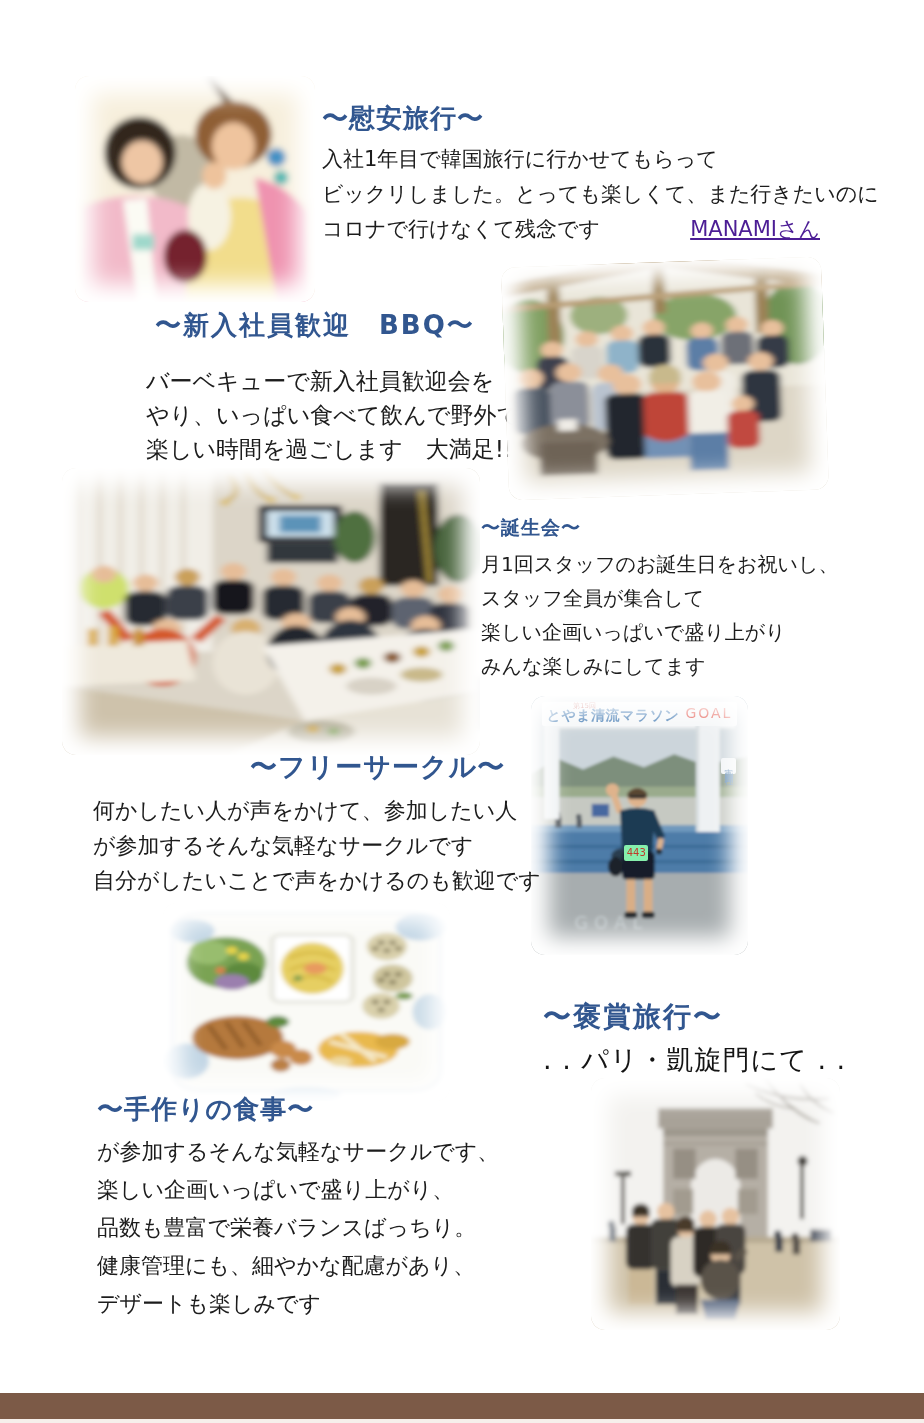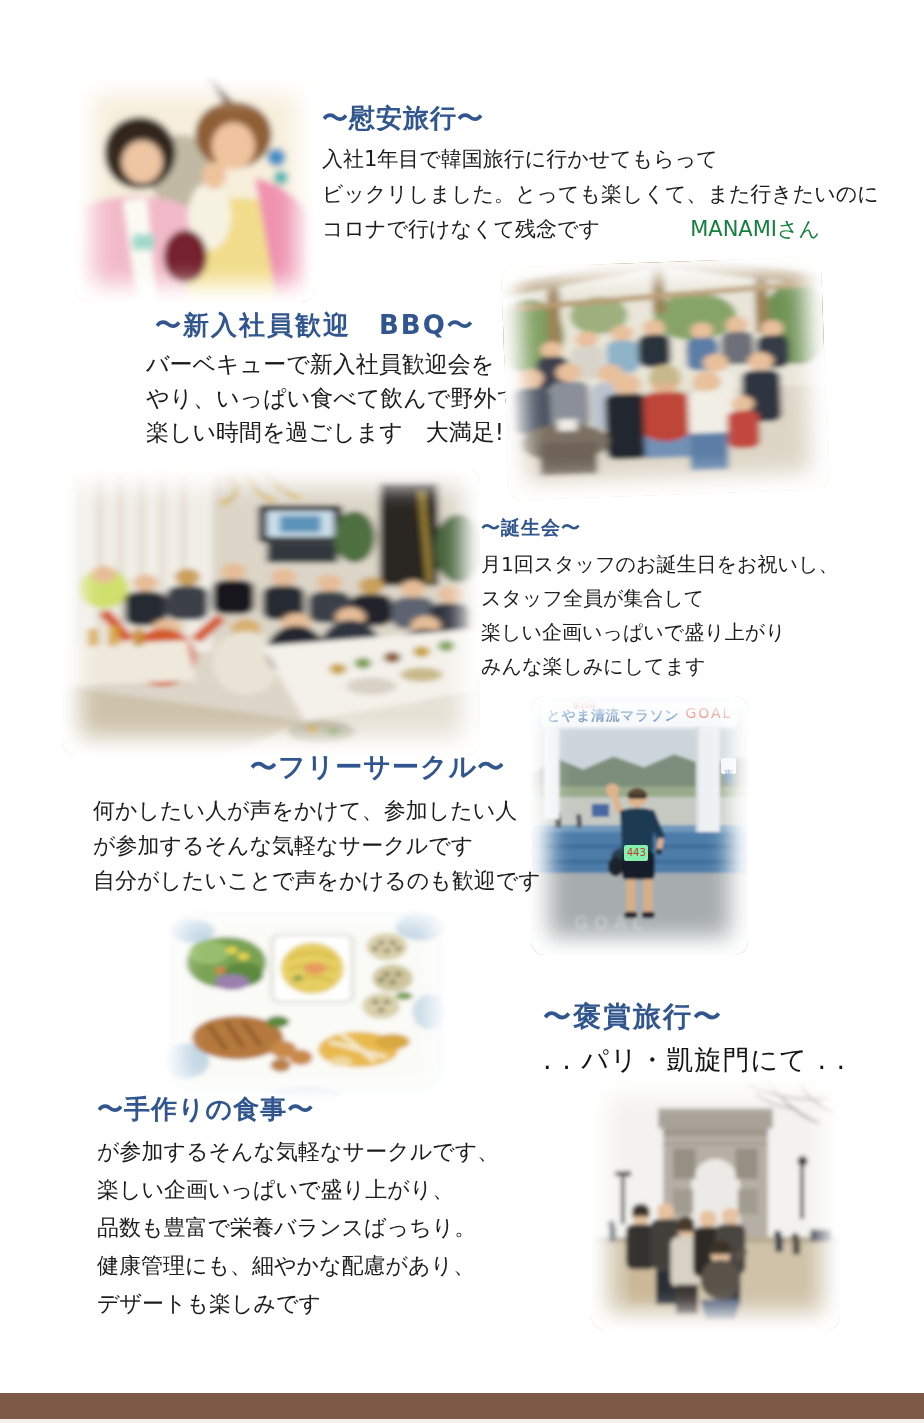--- a/index.html
+++ b/index.html
@@ -3,21 +3,21 @@
 <meta charset="utf-8">
 <style>
   html,body{margin:0;padding:0;background:#ffffff;}
   .page{position:relative;width:924px;height:1423px;background:#ffffff;overflow:hidden;
         font-family:"DejaVu Sans","Liberation Sans",sans-serif;}
   .abs{position:absolute;}
   .sec-title{font-weight:bold;color:#31568f;white-space:nowrap;}
   .sec-body{color:#1c1c1c;}
   .line{white-space:nowrap;}
   .row{display:flex;justify-content:space-between;align-items:center;}
-  .attr{font-size:21px;color:#15803d;}
+  .attr{font-size:21px;color:#4c1d95;text-decoration:underline;}
   
   .photo{position:absolute;border-radius:14px;overflow:hidden;}
   .photo svg{position:absolute;inset:0;width:100%;height:100%;display:block;}
   .fade{position:absolute;inset:0;box-shadow:inset 0 0 22px 18px #ffffff;border-radius:14px;pointer-events:none;}
   
   .m-banner{position:absolute;left:5%;top:2.2%;width:90%;height:9.5%;background:#f5f7f8;
             border-radius:2px;display:flex;align-items:flex-start;justify-content:center;gap:6px;}
   .m-edition{position:absolute;top:1px;left:16%;font-size:7px;color:#c0504a;line-height:1;}
   .m-title{font-size:14px;color:#4a7fb5;font-weight:bold;letter-spacing:0.5px;margin-top:5px;white-space:nowrap;}
   .m-goal{font-size:14px;color:#e2574c;font-weight:normal;letter-spacing:2px;margin-top:3px;}
@@ -79,21 +79,21 @@
       <div class="line">ビックリしました。とっても楽しくて、また行きたいのに</div>
       <div class="line row" style="width:498px;">
         <span>コロナで行けなくて残念です</span>
         <span class="attr">MANAMIさん</span>
       </div>
     </div>
   </div>
 
   <div class="abs" style="left:155px;top:308px;">
     <div class="sec-title s2-t">〜新入社員歓迎　BBQ〜</div>
-    <div class="sec-body s2-b" style="margin-top:4px;margin-left:-9px;">
+    <div class="sec-body s2-b" style="margin-top:21px;margin-left:-9px;">
       <div class="line">バーベキューで新入社員歓迎会を</div>
       <div class="line">やり、いっぱい食べて飲んで野外で</div>
       <div class="line">楽しい時間を過ごします　大満足!!</div>
     </div>
   </div>
 
   <div class="photo" style="left:505px;top:262px;width:320px;height:233px;transform:rotate(-2deg);">
     <svg viewBox="0 0 100 100" preserveAspectRatio="none">
       <defs>
           <filter id="f2">

